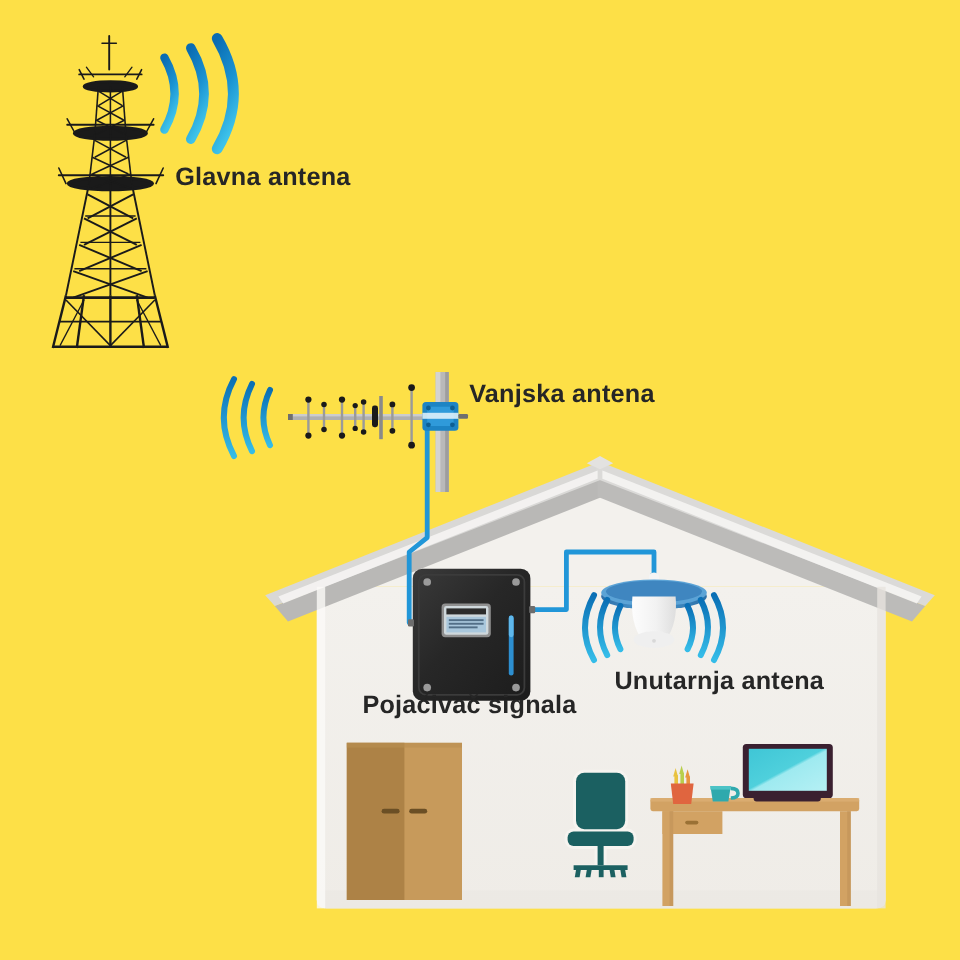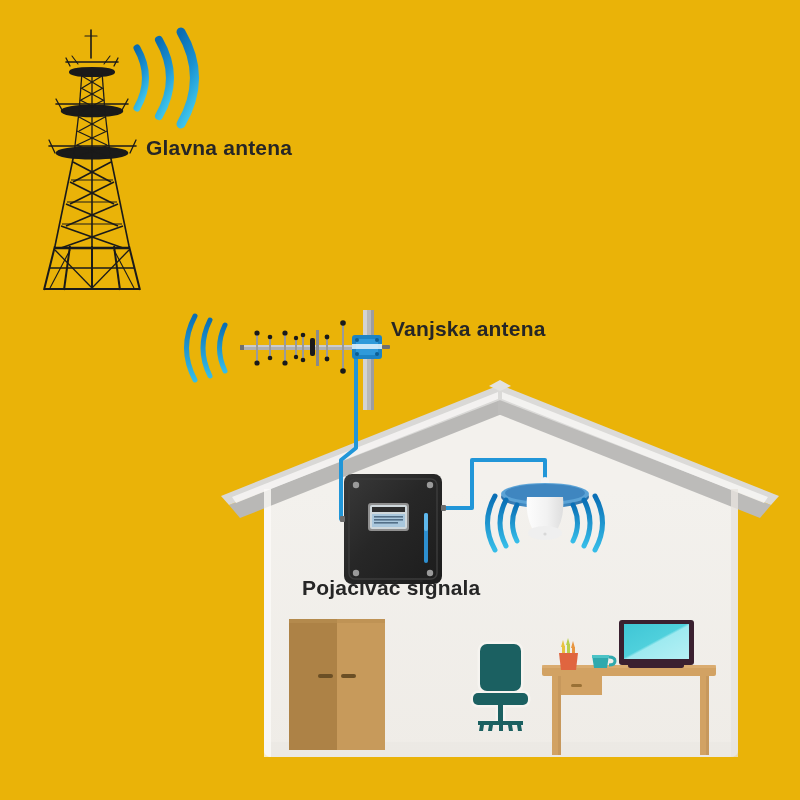--- a/index.html
+++ b/index.html
@@ -2,21 +2,21 @@
 <html><head>
 <meta charset="utf-8">
 <style>
   html,body{margin:0;padding:0;}
   body{
     width:800px;height:800px;
     background:#ffffff;
     font-family:"Liberation Sans", sans-serif;
     overflow:hidden;
   }
-  #stage{position:relative;width:800px;height:800px;background:#eab308;}
+  #stage{position:relative;width:800px;height:800px;background:#fde047;}
 
   
   .label{
     position:absolute;
     font-family:"Liberation Sans", sans-serif;
     font-weight:bold;
     color:#262626;
     white-space:nowrap;
     letter-spacing:0.2px;
   }
@@ -411,14 +411,15 @@
     </g>
   </svg>
   </div>
 
   <div class="label" id="label-main-antenna">Glavna antena</div>
 
   <div class="label" id="label-booster">Pojačivač signala</div>
 
   <div class="label" id="label-outdoor-antenna">Vanjska antena</div>
 
+  <div class="label" id="label-indoor-antenna">Unutarnja antena</div>
 
 </div>
 
 </body></html>

